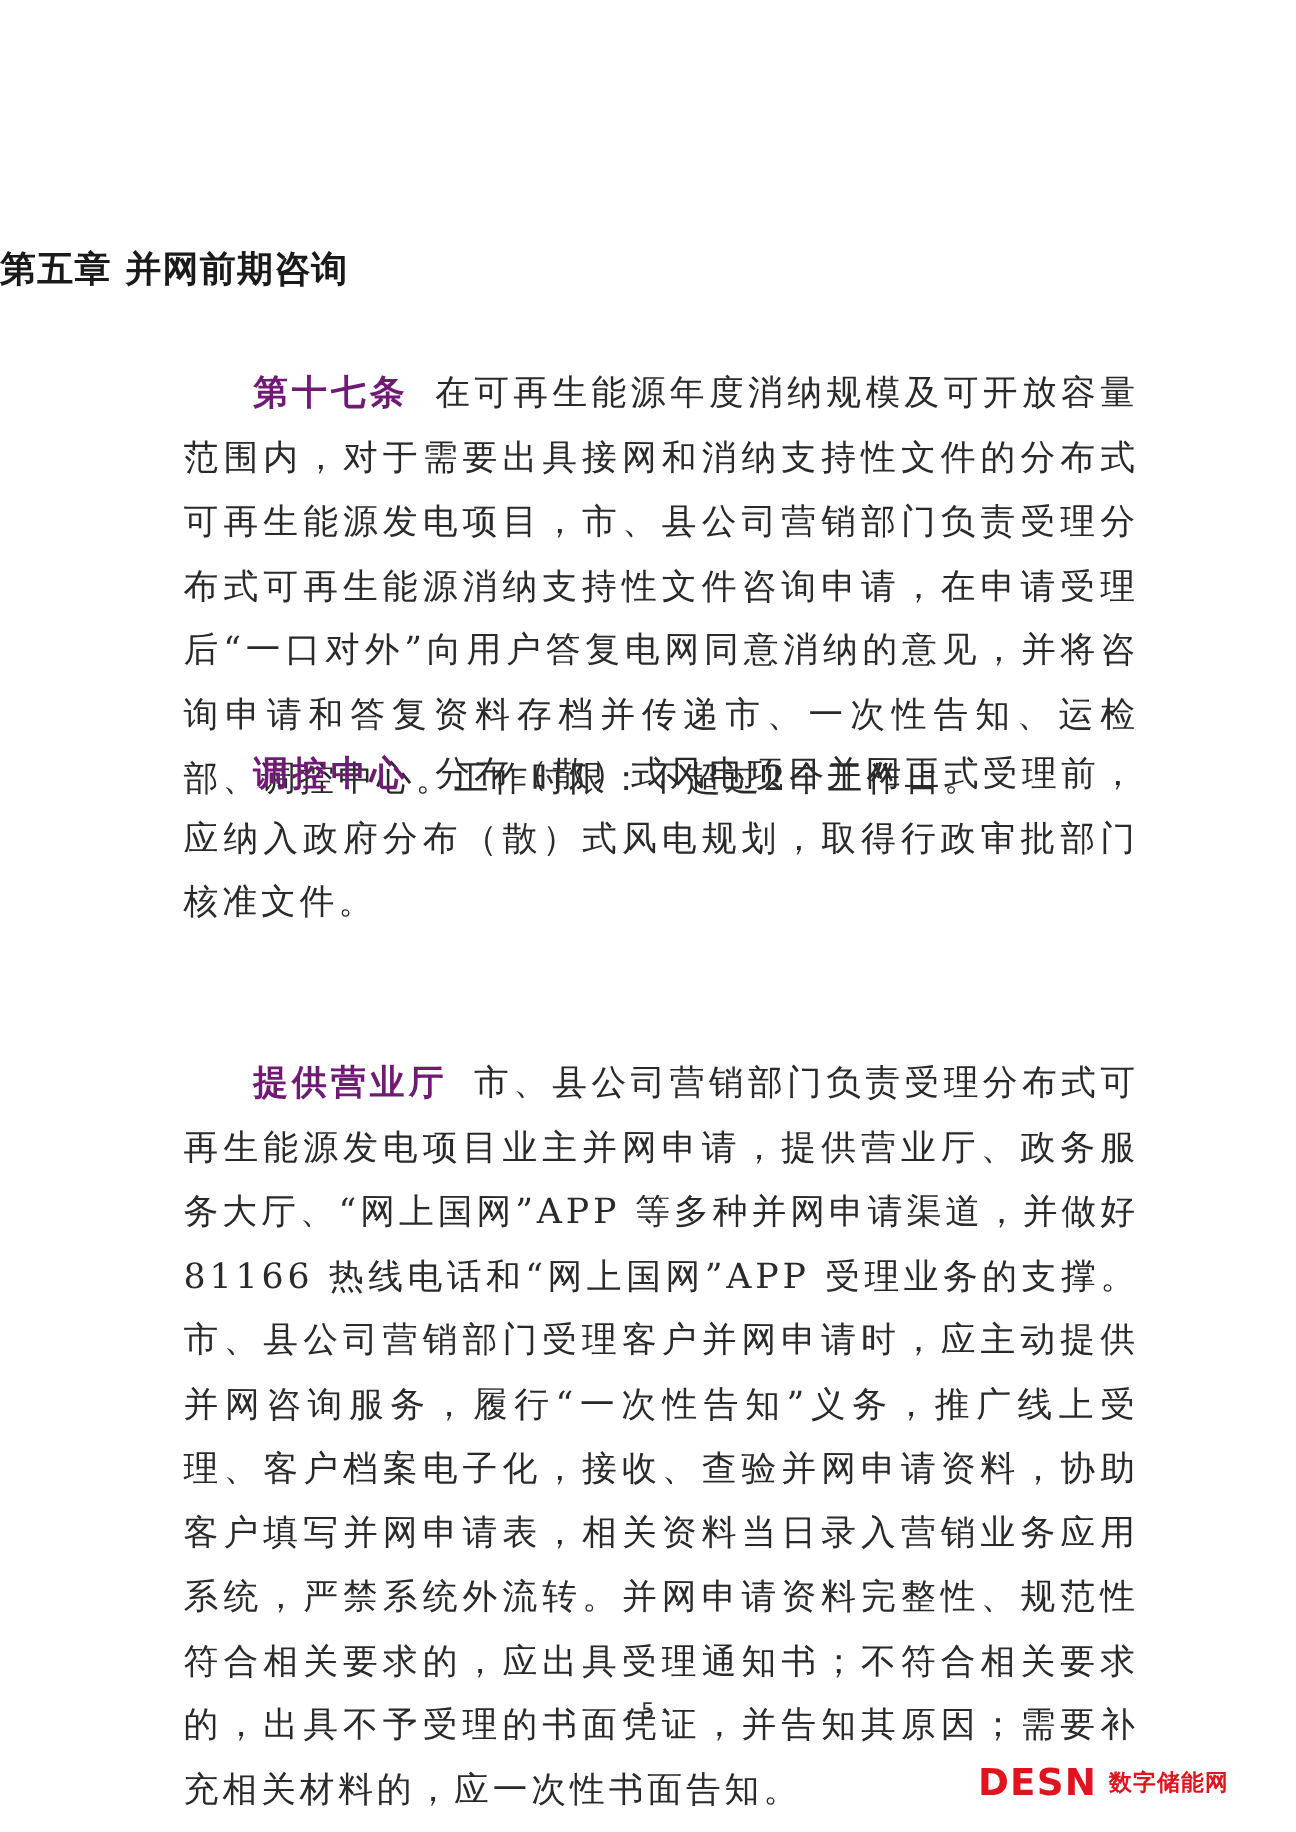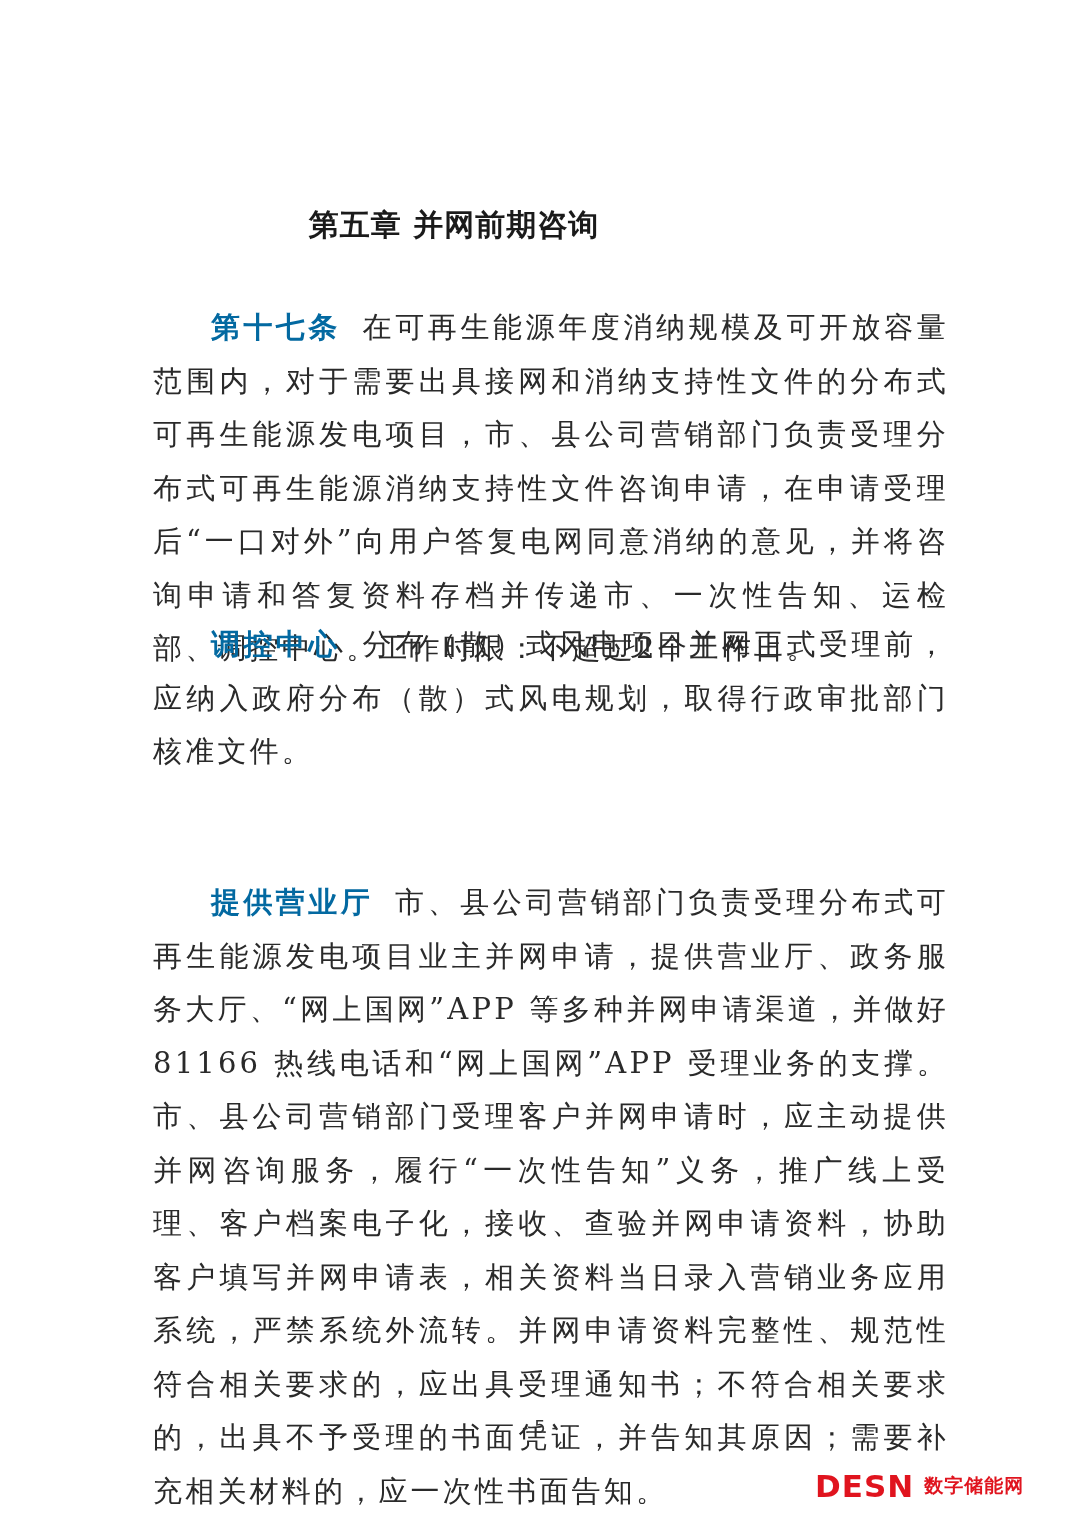--- a/index.html
+++ b/index.html
@@ -18,21 +18,21 @@
     .page {
       position: absolute;
       left: 0; top: 0;
       width: 1080px;
       height: 1527px;
     }
     .chapter-title {
       position: absolute;
       left: 0;
       width: 908px;
-      text-align: center;
+      text-align: left;
       font-family: "DejaVu Sans", "Liberation Sans", sans-serif;
       font-size: 30px;
       font-weight: bold;
       color: #1a1a1a;
       letter-spacing: 1px;
       line-height: 40px;
       margin: 0;
     }
     .article {
       position: absolute;
@@ -42,21 +42,21 @@
       line-height: 53.5px;
       letter-spacing: 3.2px;
       text-align: justify;
       text-indent: 58px;
       margin: 0;
       color: #2a2a2a;
     }
     .article .art-num {
       font-family: "DejaVu Sans", "Liberation Sans", sans-serif;
       font-weight: bold;
-      color: #0369a1;
+      color: #701a75;
       letter-spacing: 3px;
       margin-right: 22px;
     }
     .page-number {
       position: absolute;
       left: 0;
       width: 1080px;
       top: 1416px;
       text-align: center;
       font-family: "DejaVu Sans", "Liberation Sans", sans-serif;

